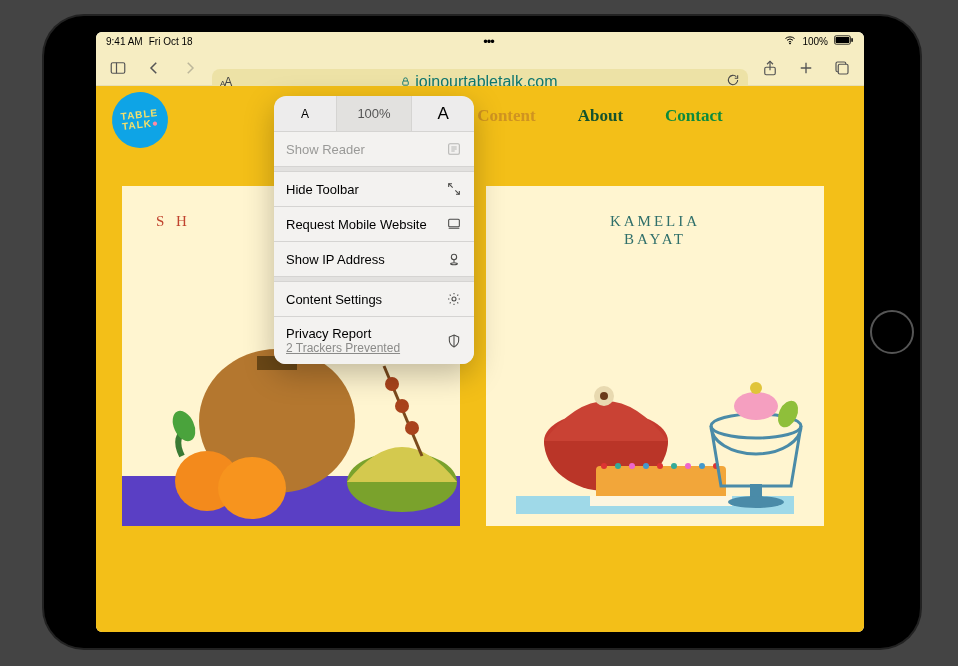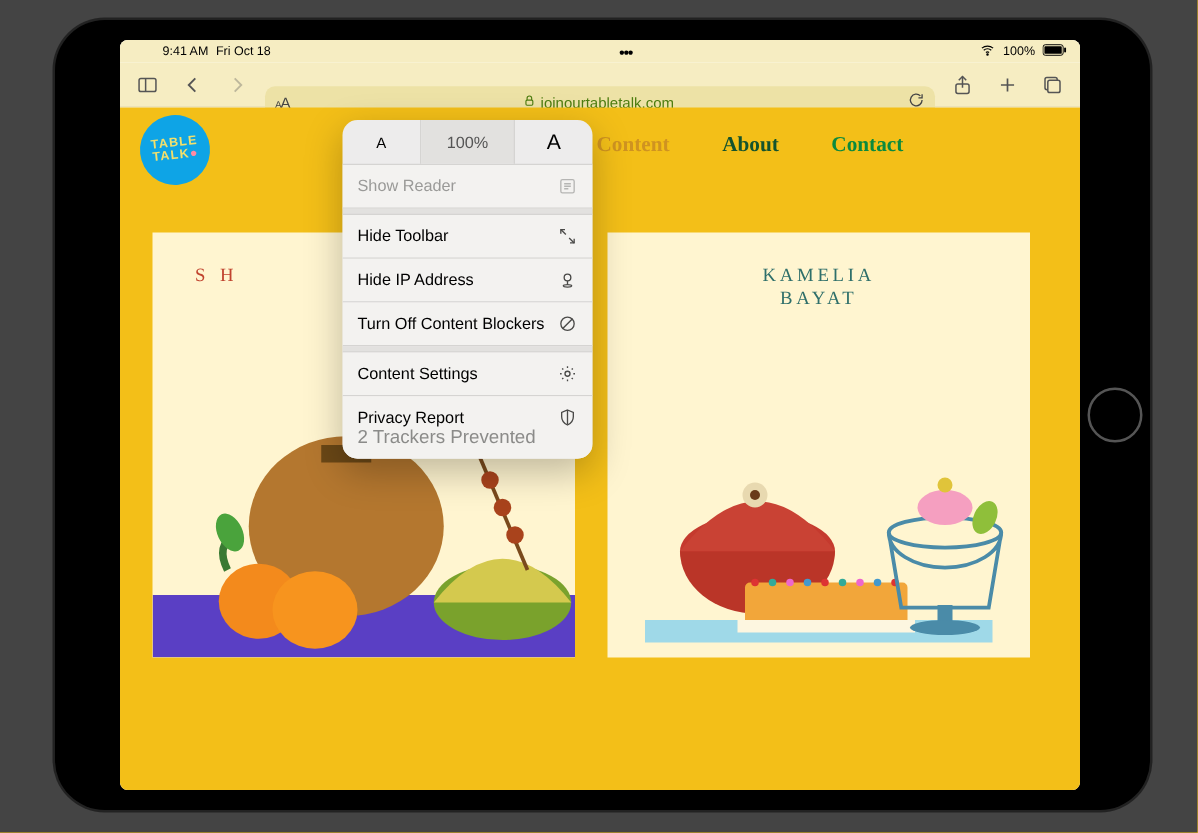--- a/index.html
+++ b/index.html
@@ -44,21 +44,21 @@
   .status-bar {
     height: 18px;
     background: #f6edc2;
     display: flex;
     align-items: center;
     justify-content: space-between;
     padding: 0 10px;
     font-size: 10px;
     color: #000;
   }
-  .status-left { display: flex; gap: 6px; margin-left: 24px; }
+  .status-left { display: flex; gap: 6px; }
   .status-right { display: flex; gap: 6px; align-items: center; }
   .dots { font-size: 13px; letter-spacing: -1px; color:#000;}
   .toolbar {
     height: 36px;
     background: #f6edc2;
     border-bottom: 1px solid rgba(0,0,0,0.06);
     display: flex;
     align-items: center;
     padding: 0 8px;
     gap: 8px;
@@ -77,21 +77,21 @@
     border-radius: 8px;
     display: flex;
     align-items: center;
     padding: 0 8px;
     gap: 6px;
     color: #444;
     font-size: 12px;
     position: relative;
     margin-top: 28px;
   }
-  .addr .url { flex:1; text-align:center; font-size: 12px; color:#4d7c0f;}
+  .addr .url { flex:1; text-align:center; font-size: 16px; color:#0f766e;}
   .disabled { opacity: 0.35; }
   .page {
     position: absolute;
     top: 54px; left: 0; right: 0; bottom: 0;
     background: #f3bf18;
     overflow: hidden;
   }
   .site-header {
     height: 60px;
     display: flex;
@@ -174,30 +174,30 @@
     flex:1; display:flex; align-items:center; justify-content:center;
     border-right: 1px solid #d5d4d2;
     font-weight: 400;
     color:#000;
   }
   .zoom-cell:last-child{border-right:none;}
   .zoom-mid { background: #e2e1df; flex:1.2; font-size: 13px; color:#555; }
   .zoom-A-small { font-size: 12px; }
   .zoom-A-big { font-size: 17px; }
   .pop-item {
-    display:flex; justify-content:space-between;
+    display:flex; align-items:center; justify-content:space-between;
     padding: 9px 12px;
     border-bottom: 1px solid #d5d4d2;
     color:#000;
     background:#f3f2f0;
   }
   .pop-item:last-child{border-bottom:none;}
   .pop-item.dim { color:#9a9a98; }
   .pop-sep { height: 5px; background:#e2e1df; border-bottom:1px solid #d5d4d2;}
-  .pop-sub { font-size: 15px; color:#8b8b89; display:block; }
+  .pop-sub { font-size: 12px; color:#8b8b89; display:block;text-decoration:underline; }
   .pop-item svg { width:16px; height:16px; color:#4a4a48; flex-shrink:0;}
   .pop-item.dim svg{color:#b5b5b3;}
 </style>
 </head>
 <body>
 
 <div class="ipad-frame">
   <div class="home-button"></div>
   <div class="screen">
 
@@ -370,32 +370,32 @@
       <div class="pop-item">
         <span>Hide Toolbar</span>
         <svg viewBox="0 0 24 24" fill="none" stroke="currentColor" stroke-width="1.6">
             <polyline points="9 4 4 4 4 9"></polyline>
             <polyline points="15 20 20 20 20 15"></polyline>
             <line x1="4" y1="4" x2="10" y2="10"></line>
             <line x1="20" y1="20" x2="14" y2="14"></line>
           </svg>
       </div>
       <div class="pop-item">
-        <span>Hide IP Address</span>
+        <span>Request Mobile Website</span>
+        <svg viewBox="0 0 24 24" fill="none" stroke="currentColor" stroke-width="1.6">
+            <rect x="4" y="5" width="16" height="11" rx="1.5"></rect>
+            <line x1="4" y1="18.5" x2="20" y2="18.5"></line>
+          </svg>
+      </div>
+      <div class="pop-item">
+        <span>Show IP Address</span>
         <svg viewBox="0 0 24 24" fill="none" stroke="currentColor" stroke-width="1.6">
             <circle cx="12" cy="9" r="4"></circle>
             <path d="M12 13v4"></path>
             <ellipse cx="12" cy="19" rx="5" ry="1.5"></ellipse>
-          </svg>
-      </div>
-      <div class="pop-item">
-        <span>Turn Off Content Blockers</span>
-        <svg viewBox="0 0 24 24" fill="none" stroke="currentColor" stroke-width="1.6">
-            <circle cx="12" cy="12" r="8"></circle>
-            <line x1="6" y1="18" x2="18" y2="6"></line>
           </svg>
       </div>
       <div class="pop-sep"></div>
       <div class="pop-item">
         <span>Content Settings</span>
         <svg viewBox="0 0 24 24" fill="none" stroke="currentColor" stroke-width="1.6">
             <circle cx="12" cy="12" r="3"></circle>
             <path d="M12 3v2M12 19v2M3 12h2M19 12h2M5.6 5.6l1.4 1.4M17 17l1.4 1.4M18.4 5.6L17 7M7 17l-1.4 1.4"></path>
           </svg>
       </div>

